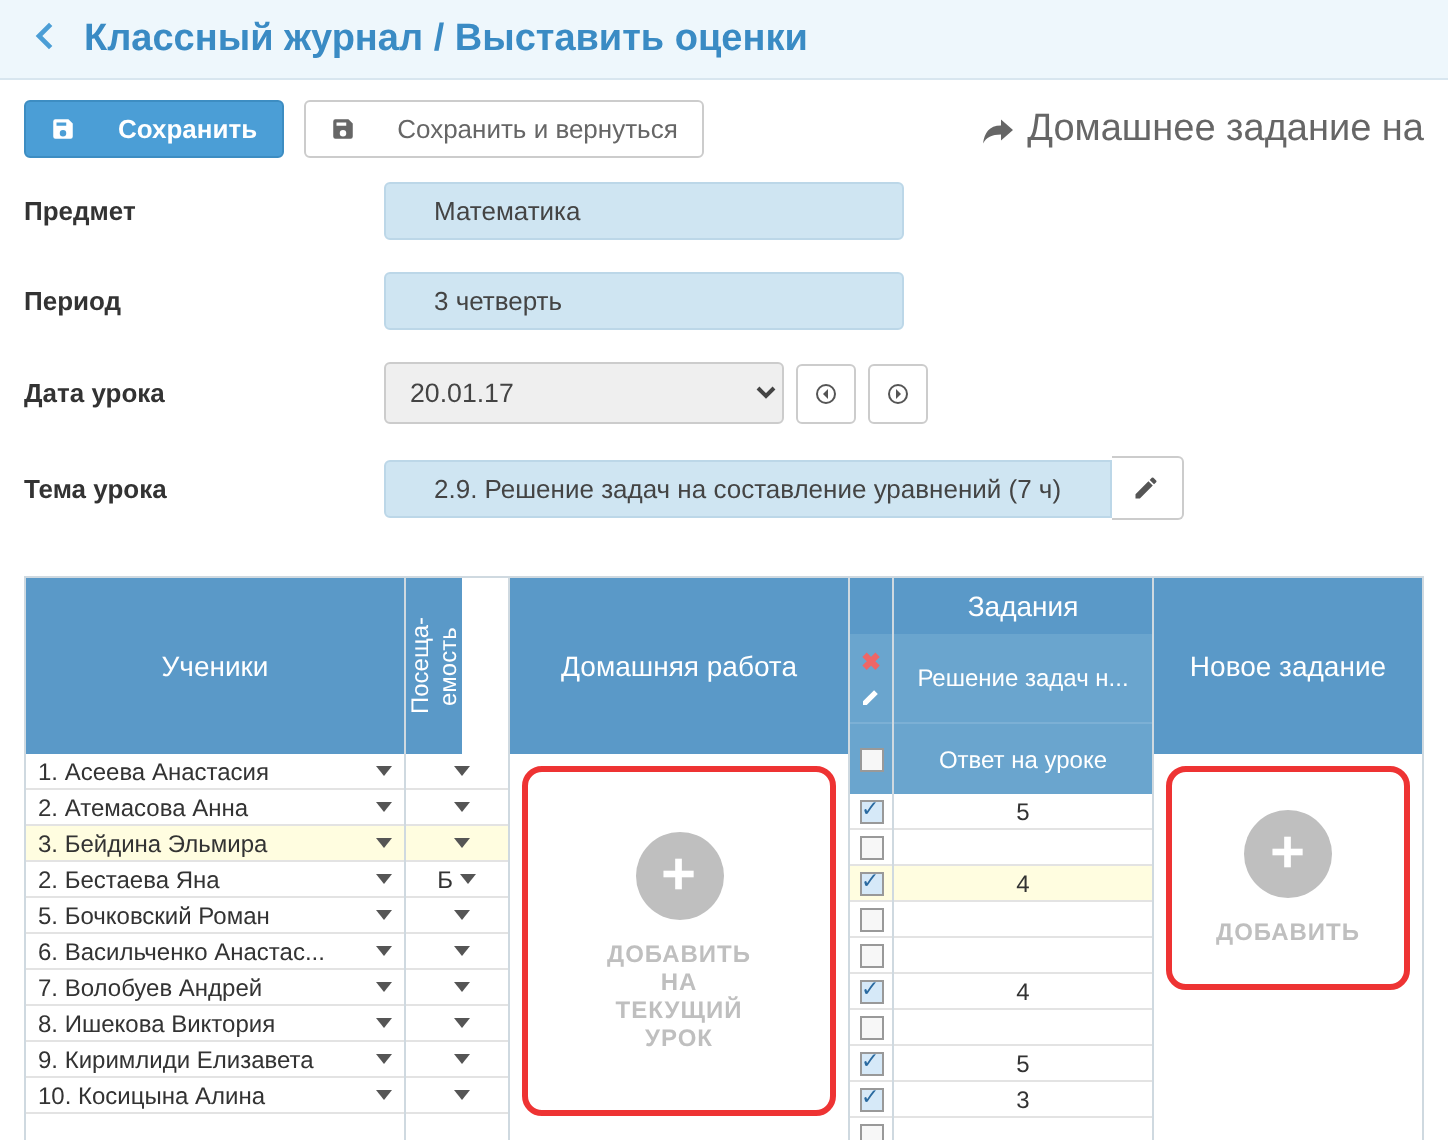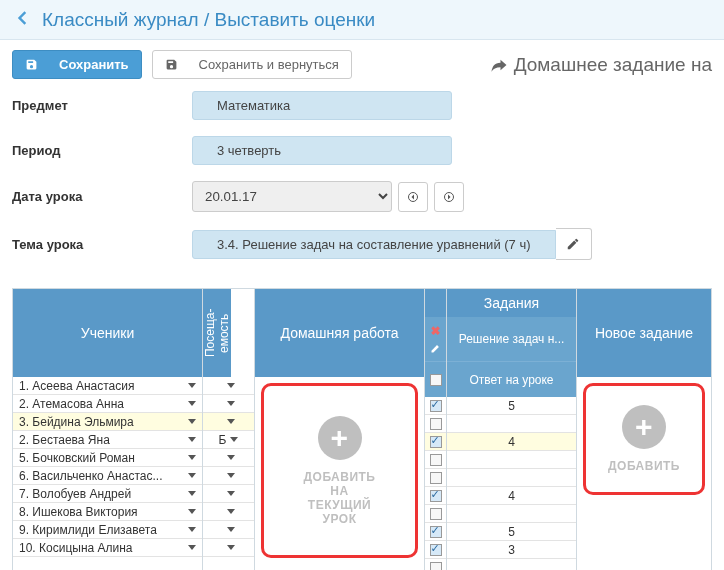--- a/index.html
+++ b/index.html
@@ -1,19 +1,19 @@
 <!DOCTYPE html>
 <html><head>
 <meta charset="utf-8">
 <style>
 *{box-sizing:border-box;margin:0;padding:0}
 body{font-family:Arial,Helvetica,sans-serif;font-size:13px;color:#333;background:#fff;width:724px}
 .hdr{background:#eef7fc;padding:8px 12px;border-bottom:1px solid #d8e6ef;display:flex;align-items:center;gap:10px}
 .hdr .back svg{width:20px;height:20px;fill:#4b9ed6}
-.hdr h1{color:#3a8bc4;font-weight:400;font-size:19px}
+.hdr h1{color:#3a8bc4;font-weight:700;font-size:19px}
 .toolbar{padding:10px 12px 0;display:flex;align-items:center;gap:10px}
 .btn{display:inline-flex;align-items:center;gap:21px;border:1px solid #ccc;border-radius:3px;background:#fff;color:#666;font-size:13px;padding:6px 12px;cursor:pointer}
 .btn-primary{background:#4b9ed6;border-color:#3d8dc2;color:#fff;font-weight:bold}
 .hw-link{margin-left:auto;color:#666;font-size:19px;display:flex;align-items:center;gap:6px}
 .hw-link svg{width:18px;height:18px;fill:#666}
 .form{padding:12px}
 .row{display:flex;align-items:center;margin-bottom:16px}
 .row label{width:180px;font-weight:bold;color:#333}
 .chip{background:#cfe5f2;border:1px solid #bcd7e8;border-radius:3px;padding:6px 24px;color:#444;min-width:260px}
 .date-sel{display:flex;gap:6px;align-items:center}
@@ -110,21 +110,21 @@
           <svg width="12" height="12" viewBox="0 0 24 24" fill="#555">
             <circle cx="12" cy="12" r="9" fill="none" stroke="#555" stroke-width="2"></circle>
             <path d="M10 7l5 5-5 5z"></path>
           </svg>
         </span>
     </div>
   </div>
   <div class="row">
     <label>Тема урока</label>
     <div class="topic">
-      <div class="chip">3.4. Решение задач на составление уравнений (7 ч)</div>
+      <div class="chip">2.9. Решение задач на составление уравнений (7 ч)</div>
       <span class="edit">
           <svg width="14" height="14" viewBox="0 0 24 24" fill="#555">
             <path d="M3 17.25V21h3.75L17.81 9.94l-3.75-3.75L3 17.25zM20.71 7.04a1 1 0 000-1.41l-2.34-2.34a1 1 0 00-1.41 0l-1.83 1.83 3.75 3.75 1.83-1.83z"></path>
           </svg>
         </span>
     </div>
   </div>
 </div>
 
 <div class="grid">

